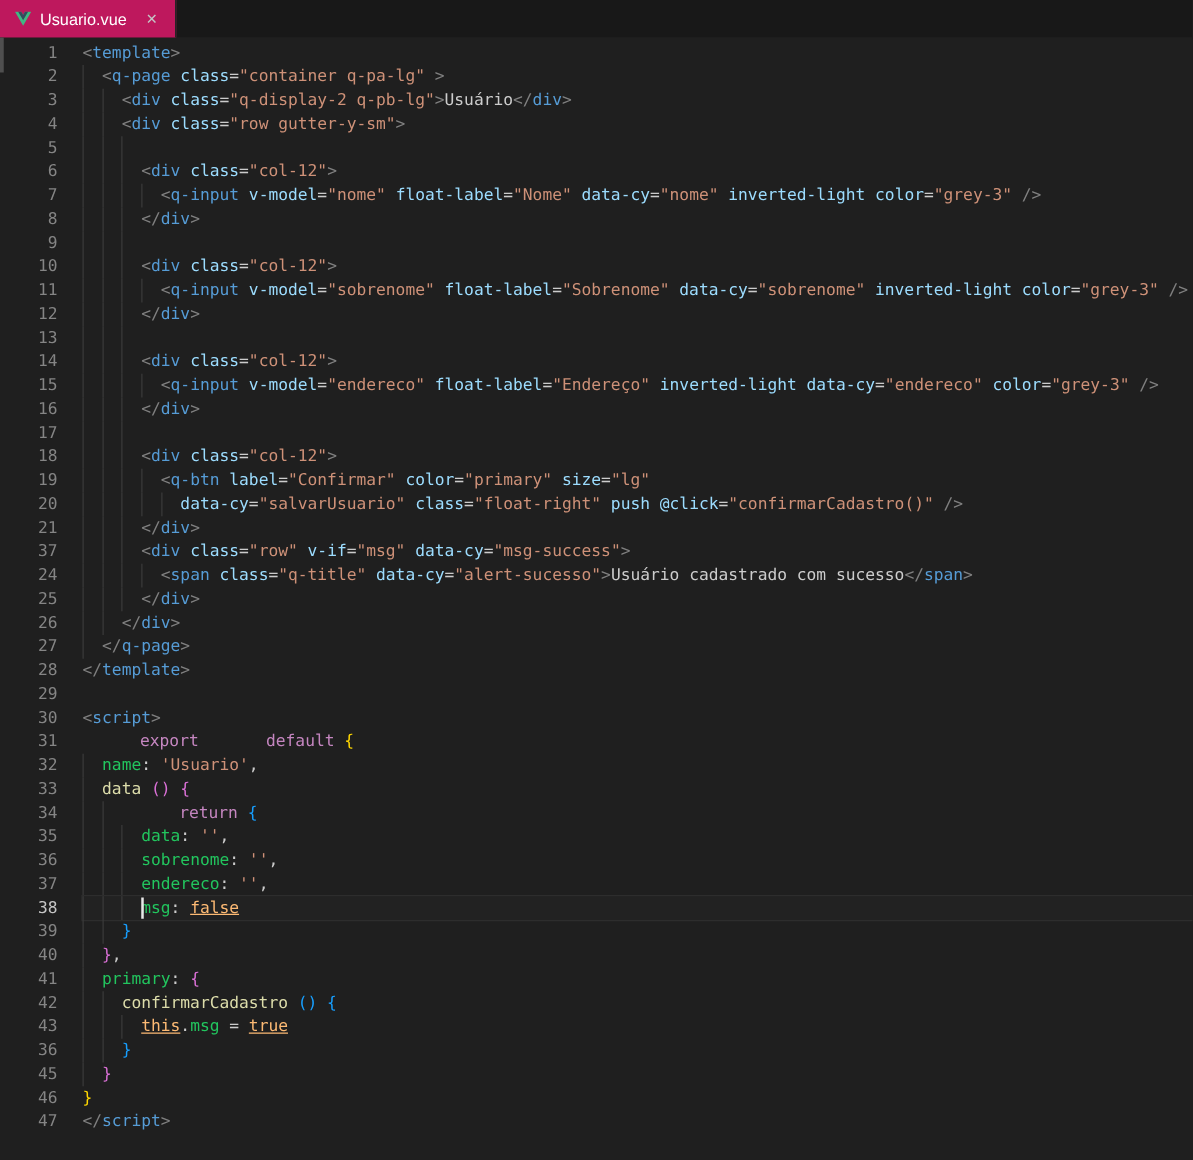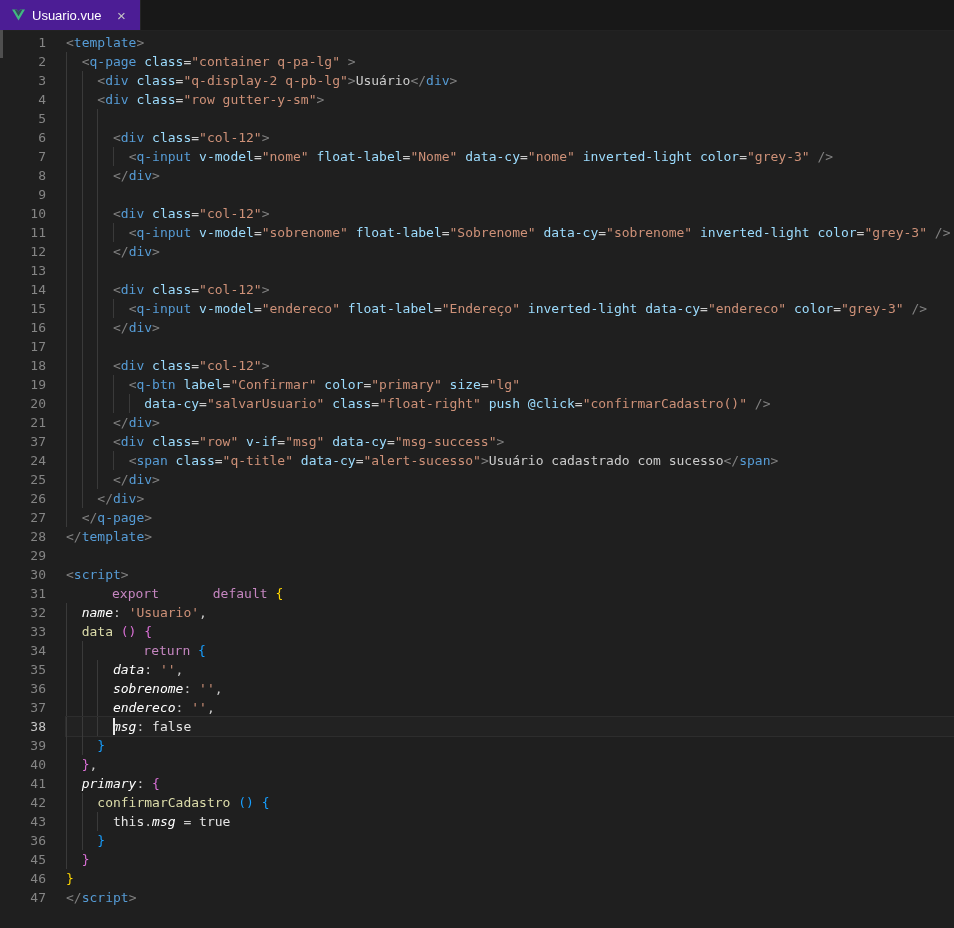--- a/index.html
+++ b/index.html
@@ -9,21 +9,21 @@
     background:#1f1f1f;
     font-family:"Liberation Sans", sans-serif;
   }
   
   .tabbar{
     height:30px; background:#181818; display:flex; align-items:stretch;
     border-bottom:1px solid #222222;
   }
   .tab{
     display:flex; align-items:center; gap:7px; padding:0 10px 0 12px;
-    background:#4c1d95; border-right:1px solid #252526;
+    background:#be185d; border-right:1px solid #252526;
     color:#ffffff; font-size:13px;
   }
   .tab .vicon{ display:flex; align-items:center; }
   .tab .close{
     color:#c5c5c5; font-size:15px; line-height:15px; margin-left:4px;
     width:18px; text-align:center; border-radius:3px; cursor:pointer;
   }
   .left-strip{
     position:absolute; left:0; top:30px; width:3px; height:28px; background:#4f4f4f;
   }
@@ -45,22 +45,22 @@
   .cursor{ position:absolute; top:1px; width:2px; height:17px; background:#e8e8e8; }
   
   .t-pln{ color:#cccccc; }
   .t-pu { color:#808080; }
   .t-tag{ color:#569cd6; }
   .t-at { color:#9cdcfe; }
   .t-st { color:#ce9178; }
   .t-tx { color:#cccccc; }
   .t-kw { color:#c586c0;margin-left:46px; }
   .t-fn { color:#dcdcaa; }
-  .t-va { color:#ffffff;font-style:italic; }
-  .t-kc { color:#e5e5e5; }
+  .t-va { color:#22c55e; }
+  .t-kc { color:#fdba74;text-decoration:underline; }
   .t-b1 { color:#ffd700; }
   .t-b2 { color:#da70d6; }
   .t-b3 { color:#179fff; }
 </style>
 </head>
 <body>
 
 <div class="tabbar">
   <div class="tab">
     <span class="vicon">

